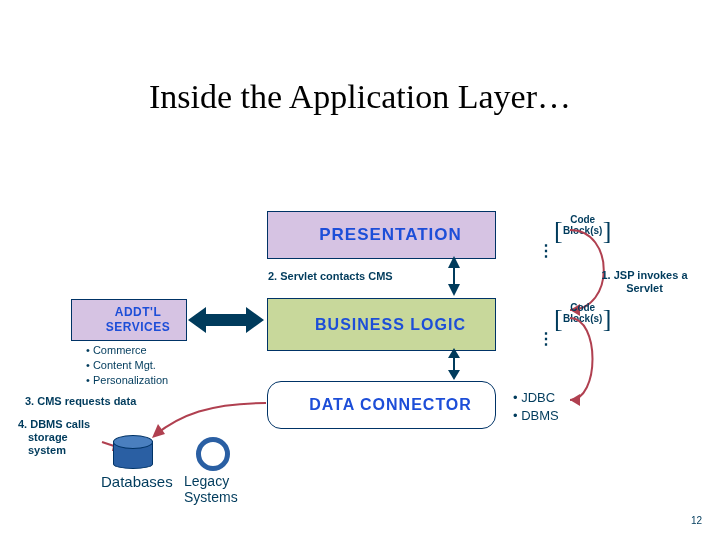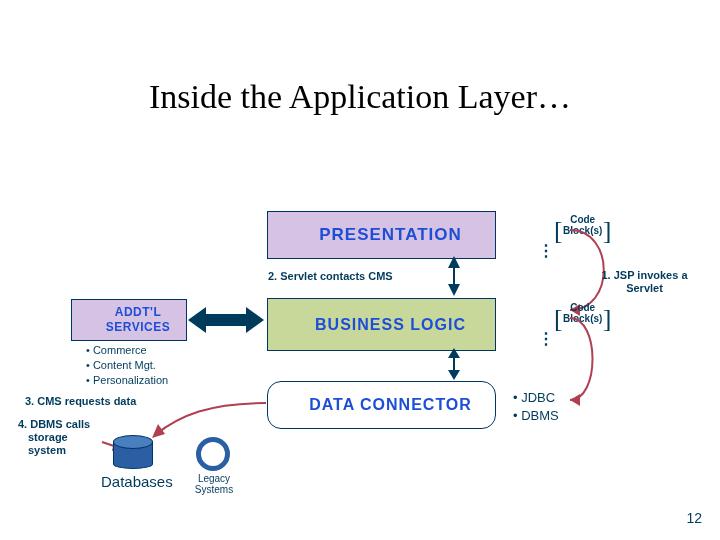--- a/index.html
+++ b/index.html
@@ -18,22 +18,22 @@
   .dots{position:absolute;font-size:16px;letter-spacing:2px;color:#003b5c;font-weight:700;line-height:0.6;}
   .anno{position:absolute;font-size:11px;font-weight:700;color:#003b5c;line-height:1.2;}
   .anno.right{text-align:center;}
   .bullets{position:absolute;font-size:11px;color:#003b5c;line-height:1.35;}
   .bullets .row::before{content:"• ";}
   .cyl{position:absolute;}
   .cyl .body{position:absolute;left:0;right:0;top:6px;bottom:0;background:#2a5fa3;border:1px solid #003366;border-top:none;border-radius:0 0 50% 50%/0 0 18% 18%;}
   .cyl .top{position:absolute;left:0;right:0;top:0;height:12px;background:#4a7fbf;border:1px solid #003366;border-radius:50%/50%;}
   .cyl-lbl{position:absolute;font-size:15px;color:#003b5c;text-align:center;}
   .donut{position:absolute;width:24px;height:24px;border:5px solid #2a5fa3;border-radius:50%;}
-  .donut-lbl{position:absolute;font-size:10px;color:#003b5c;text-align:center;}
-  .slidenum{position:absolute;right:18px;bottom:14px;font-size:14px;color:#003b5c;}
+  .donut-lbl{position:absolute;font-size:14px;color:#003b5c;text-align:left;}
+  .slidenum{position:absolute;right:18px;bottom:14px;font-size:10px;color:#003b5c;}
   svg.arrow{position:absolute;overflow:visible;pointer-events:none;}
 </style>
 </head>
 <body>
 <div class="slide">
 
   <div class="title">Inside the Application Layer…</div>
 
   <div class="box pres" style="left:267px;top:211px;width:227px;height:46px;">
     <div class="label">PRESENTATION</div>

